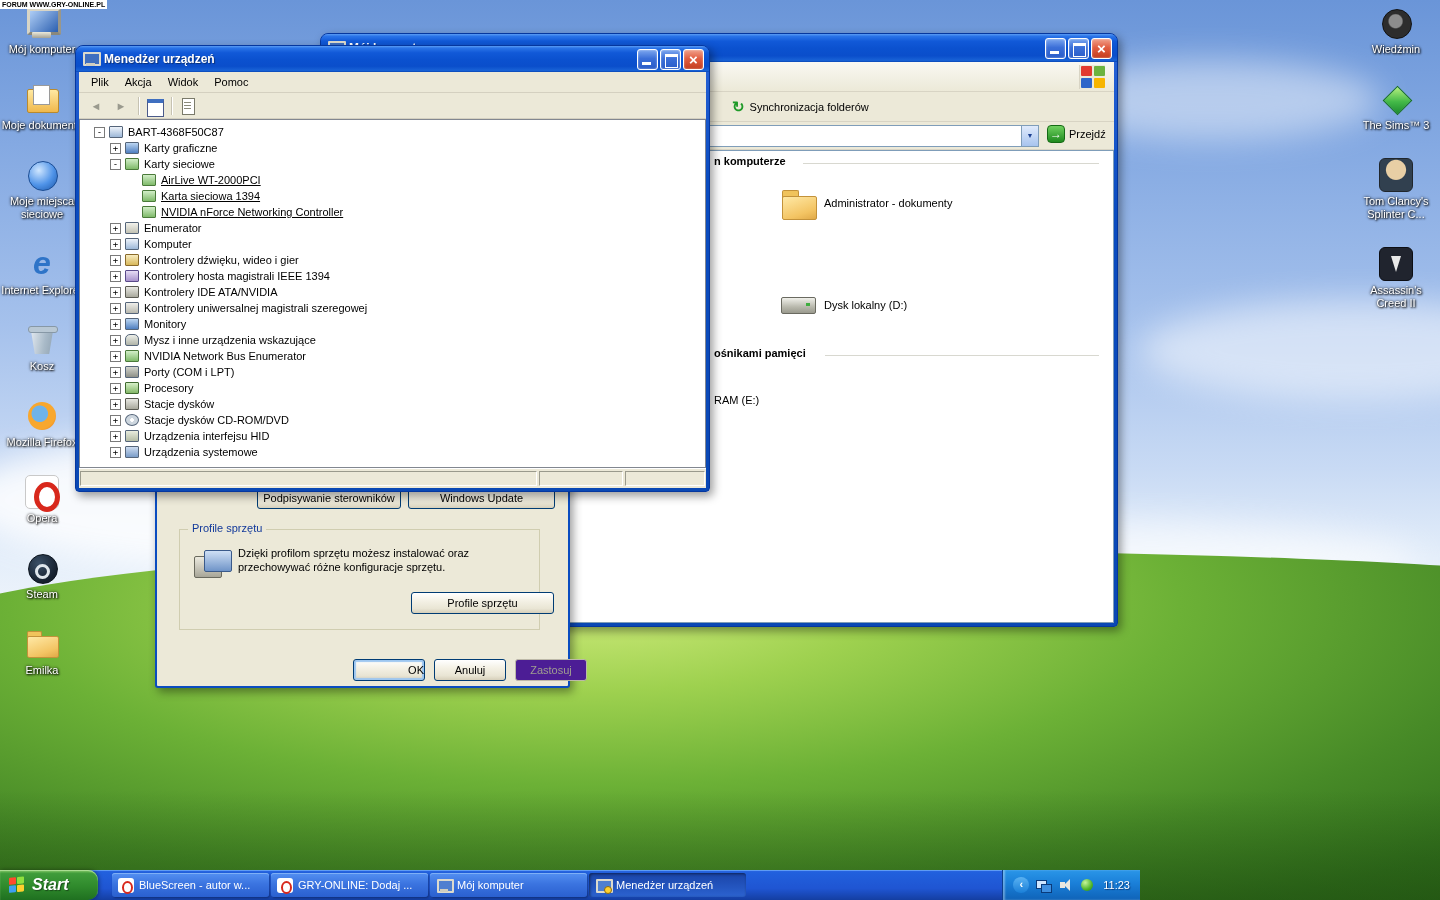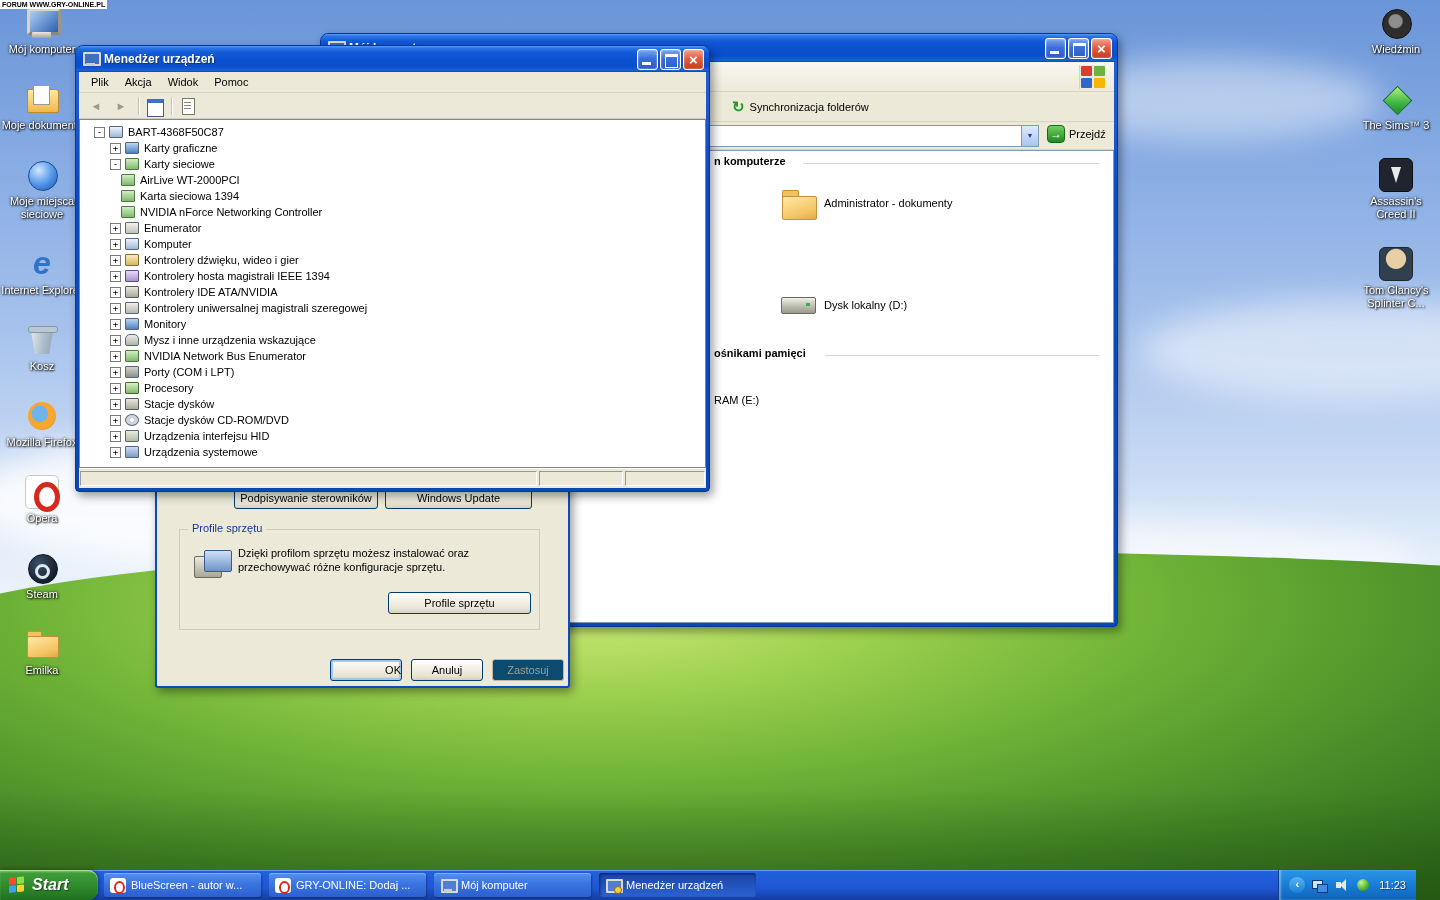--- a/index.html
+++ b/index.html
@@ -100,21 +100,21 @@
   .tb-sep { width:1px; height:18px; background:#c6c2b2; margin:0 3px; box-shadow:1px 0 0 #fff; }
   .tb-glyph { width:20px; height:18px; position:relative; }
   .tb-glyph.console-window-icon::before { content:""; position:absolute; left:2px; top:2px; width:15px; height:13px;
     background:#fff; border:1px solid #4a5a8a; border-top:4px solid #3f6fc0; }
   .tb-glyph.properties-icon::before { content:""; position:absolute; left:4px; top:1px; width:11px; height:15px;
     background:#fff; border:1px solid #7a7a6a; box-shadow:inset 0 3px 0 #fff, inset 0 -2px 0 #fff; }
   .tb-glyph.properties-icon::after { content:""; position:absolute; left:6px; top:5px; width:7px; height:1px;
     background:#8a8a7a; box-shadow:0 3px 0 #8a8a7a, 0 6px 0 #8a8a7a; }
   .dm-tree { flex:1; background:#fff; border:1px solid #828790; margin:0; overflow:hidden; padding-top:4px; }
   .tree-row { display:flex; align-items:center; height:16px; white-space:nowrap; }
-  .tree-row.d0 { padding-left:14px; } .tree-row.d1 { padding-left:30px; } .tree-row.d2 { padding-left:26px; }
+  .tree-row.d0 { padding-left:14px; } .tree-row.d1 { padding-left:30px; } .tree-row.d2 { padding-left:47px;text-decoration:underline; }
   .expander { width:11px; height:11px; border:1px solid #7a7a7a; background:#fff; font-size:9px; line-height:9px;
     text-align:center; color:#000; margin-right:4px; flex:none; font-family:"DejaVu Sans Mono", monospace; }
   .expander:empty { visibility:hidden; }
   .nicon { width:14px; height:12px; border:1px solid #55657a; border-radius:1px; margin-right:5px; flex:none;
     background:#d8e0ea; }
   .nicon.computer-icon, .nicon.computer-node-icon { background:linear-gradient(#eef3fa,#9db8d8); }
   .nicon.display-adapter-icon, .nicon.monitor-icon { background:linear-gradient(#bcd6f2,#4f7fc0); }
   .nicon.network-adapter-icon { background:linear-gradient(#d2eec8,#7fba6a); border-color:#4a7a3a; }
   .nicon.keyboard-icon { background:linear-gradient(#f2f2ec,#c2c2b4); }
   .nicon.sound-icon { background:linear-gradient(#f8ecc0,#d8b85a); border-color:#8a6a2a; }
@@ -130,23 +130,23 @@
   .tlabel { color:#000; }
   .dm-status { height:20px; background:#ece9d8; display:flex; border-top:1px solid #fff; }
   .status-cell { border:1px solid; border-color:#9a9a8c #fff #fff #9a9a8c; margin:2px 1px; }
   .status-cell.main { flex:1; } .status-cell.s2 { width:84px; } .status-cell.s3 { width:80px; }
 
   
   #system-properties { left:155px; top:455px; width:415px; height:233px; z-index:20; border-radius:3px;
     background:#ece9d8; border:2px solid #0a4cc0; box-shadow:3px 4px 10px rgba(0,0,0,.4); position:absolute; }
   .xpbtn { position:absolute; height:22px; border:1px solid #003c74; border-radius:3px; color:#000;
     background:linear-gradient(180deg,#ffffff,#f4f1e5 40%,#e9e5d4 78%,#d6cfba); text-align:center; line-height:20px;
-    font-size:11px; cursor:default; }
+    font-size:11px; cursor:default;margin-left:23px; }
   .xpbtn.default { box-shadow:inset 0 0 1px 2px #9ec7f0;text-align:right; }
-  .xpbtn.disabled { color:#a09e90; border-color:#bdb9a8; background:#0c4a6e; }
+  .xpbtn.disabled { color:#a09e90; border-color:#bdb9a8; background:#4c1d95; }
   .groupbox { position:absolute; border:1px solid #d0cdb0; border-radius:0; }
   .groupbox .gb-label { position:absolute; top:-8px; left:8px; background:#ece9d8; padding:0 4px; color:#12399a; }
   .hwprofile-icon { position:absolute; left:14px; top:20px; width:36px; height:28px; }
   .hwprofile-icon::before { content:""; position:absolute; left:0; top:6px; width:26px; height:20px;
     background:linear-gradient(#eceadf,#a8a698); border:1px solid #6a6a5e; border-radius:2px; }
   .hwprofile-icon::after { content:""; position:absolute; left:10px; top:0; width:26px; height:20px;
     background:linear-gradient(#cfe0f5,#6f94c8); border:1px solid #3a5a8a; border-radius:2px; }
   .gb-text { position:absolute; left:58px; top:16px; width:296px; line-height:14px; color:#000; }
 
   
@@ -178,33 +178,33 @@
   .grp-line { position:absolute; height:1px; background:#d8d8d0; }
   .exp-item { position:absolute; display:flex; align-items:center; gap:8px; }
   .xicon { width:36px; height:32px; position:relative; flex:none; }
   .xicon.folder-icon::before { width:15px; height:7px; top:3px; }
   .xicon.folder-icon::after { width:33px; height:22px; top:9px; }
   .xicon.drive-icon::before { content:""; position:absolute; left:1px; top:8px; width:33px; height:15px;
     background:linear-gradient(#f0f0ea,#b8b8ac 60%,#9a9a8e); border:1px solid #6a6a60; border-radius:2px; }
   .xicon.drive-icon::after { content:""; position:absolute; right:6px; top:14px; width:4px; height:3px; background:#3fae3f; }
 
   
-  #taskbar { position:absolute; left:0; bottom:0; width:1416px; height:30px; z-index:100;
+  #taskbar { position:absolute; left:0; bottom:0; width:1140px; height:30px; z-index:100;
     background:linear-gradient(180deg,#3a80f2 0%,#2663e0 5%,#2160dd 9%,#1f55d2 62%,#143ea1 100%);
     box-shadow:inset 0 1px 0 #5e9bf4; display:flex; align-items:center; }
   #start-button { height:30px; width:98px; border-radius:0 10px 10px 0; display:flex; align-items:center; gap:6px;
     padding:0 14px 0 9px; color:#fff; font-weight:bold; font-style:italic; font-size:16px;
     background:linear-gradient(180deg,#7ec563 0%,#3f9c3a 12%,#2f8a2c 55%,#1f7020 100%);
     box-shadow:1px 0 4px rgba(0,0,0,.4), inset 0 1px 1px #b2e29a; text-shadow:1px 1px 1px #1a4a1a; }
   .start-flag { width:17px; height:16px; display:grid; grid-template-columns:7px 7px; grid-template-rows:7px 7px;
     gap:1px; transform:skewY(-6deg); }
   .start-flag i { border-radius:1px; }
   .start-flag i:nth-child(1){background:#ff4a2e;} .start-flag i:nth-child(2){background:#8fe03f;}
   .start-flag i:nth-child(3){background:#3fa0f0;} .start-flag i:nth-child(4){background:#ffd02e;}
-  #tasks { display:flex; gap:8px; margin-left:6px; }
+  #tasks { display:flex; gap:2px; margin-left:14px; }
   .task { width:157px; height:24px; border-radius:3px; display:flex; align-items:center; gap:5px; padding:0 6px;
     color:#fff; white-space:nowrap; overflow:hidden; }
   .task.normal { background:linear-gradient(180deg,#5490f2,#3b74e0 45%,#2a60cf); box-shadow:inset 0 1px 0 #7fb0f6, 1px 1px 2px rgba(0,0,0,.3); }
   .task.active { background:linear-gradient(180deg,#1a44a8,#2456c0 60%,#2c63d0); box-shadow:inset 1px 1px 3px rgba(0,0,0,.5); }
   .task-label { overflow:hidden; text-overflow:ellipsis; }
   .tbicon { width:16px; height:15px; position:relative; flex:none; }
   .tbicon.opera-icon { background:#fff; border-radius:3px; }
   .tbicon.opera-icon::before { content:""; position:absolute; left:4px; top:3px; width:7px; height:9px;
     border-radius:50%; border:2px solid #d8281c; }
   .tbicon.my-computer-icon::before, .tbicon.device-manager-icon::before { content:""; position:absolute; left:1px; top:1px;
@@ -303,27 +303,27 @@
       <span class="dicon witcher-icon"></span>
       <span class="dlabel">Wiedźmin</span>
     </div>
 
     <div class="desk-item">
       <span class="dicon sims3-icon"></span>
       <span class="dlabel">The Sims™ 3</span>
     </div>
 
     <div class="desk-item">
+      <span class="dicon splinter-cell-icon"></span>
+      <span class="dlabel">Tom Clancy's Splinter C...</span>
+    </div>
+
+    <div class="desk-item">
       <span class="dicon ac2-icon"></span>
       <span class="dlabel">Assassin's Creed II</span>
-    </div>
-
-    <div class="desk-item">
-      <span class="dicon splinter-cell-icon"></span>
-      <span class="dlabel">Tom Clancy's Splinter C...</span>
     </div>
 
 </div>
 
 <div class="xp-window" id="explorer">
   <div class="titlebar">
     <span class="mini-computer"></span>
     <span class="title-text">Mój komputer</span>
     <span class="caption-btns">
       <span class="cap-btn min"></span>

